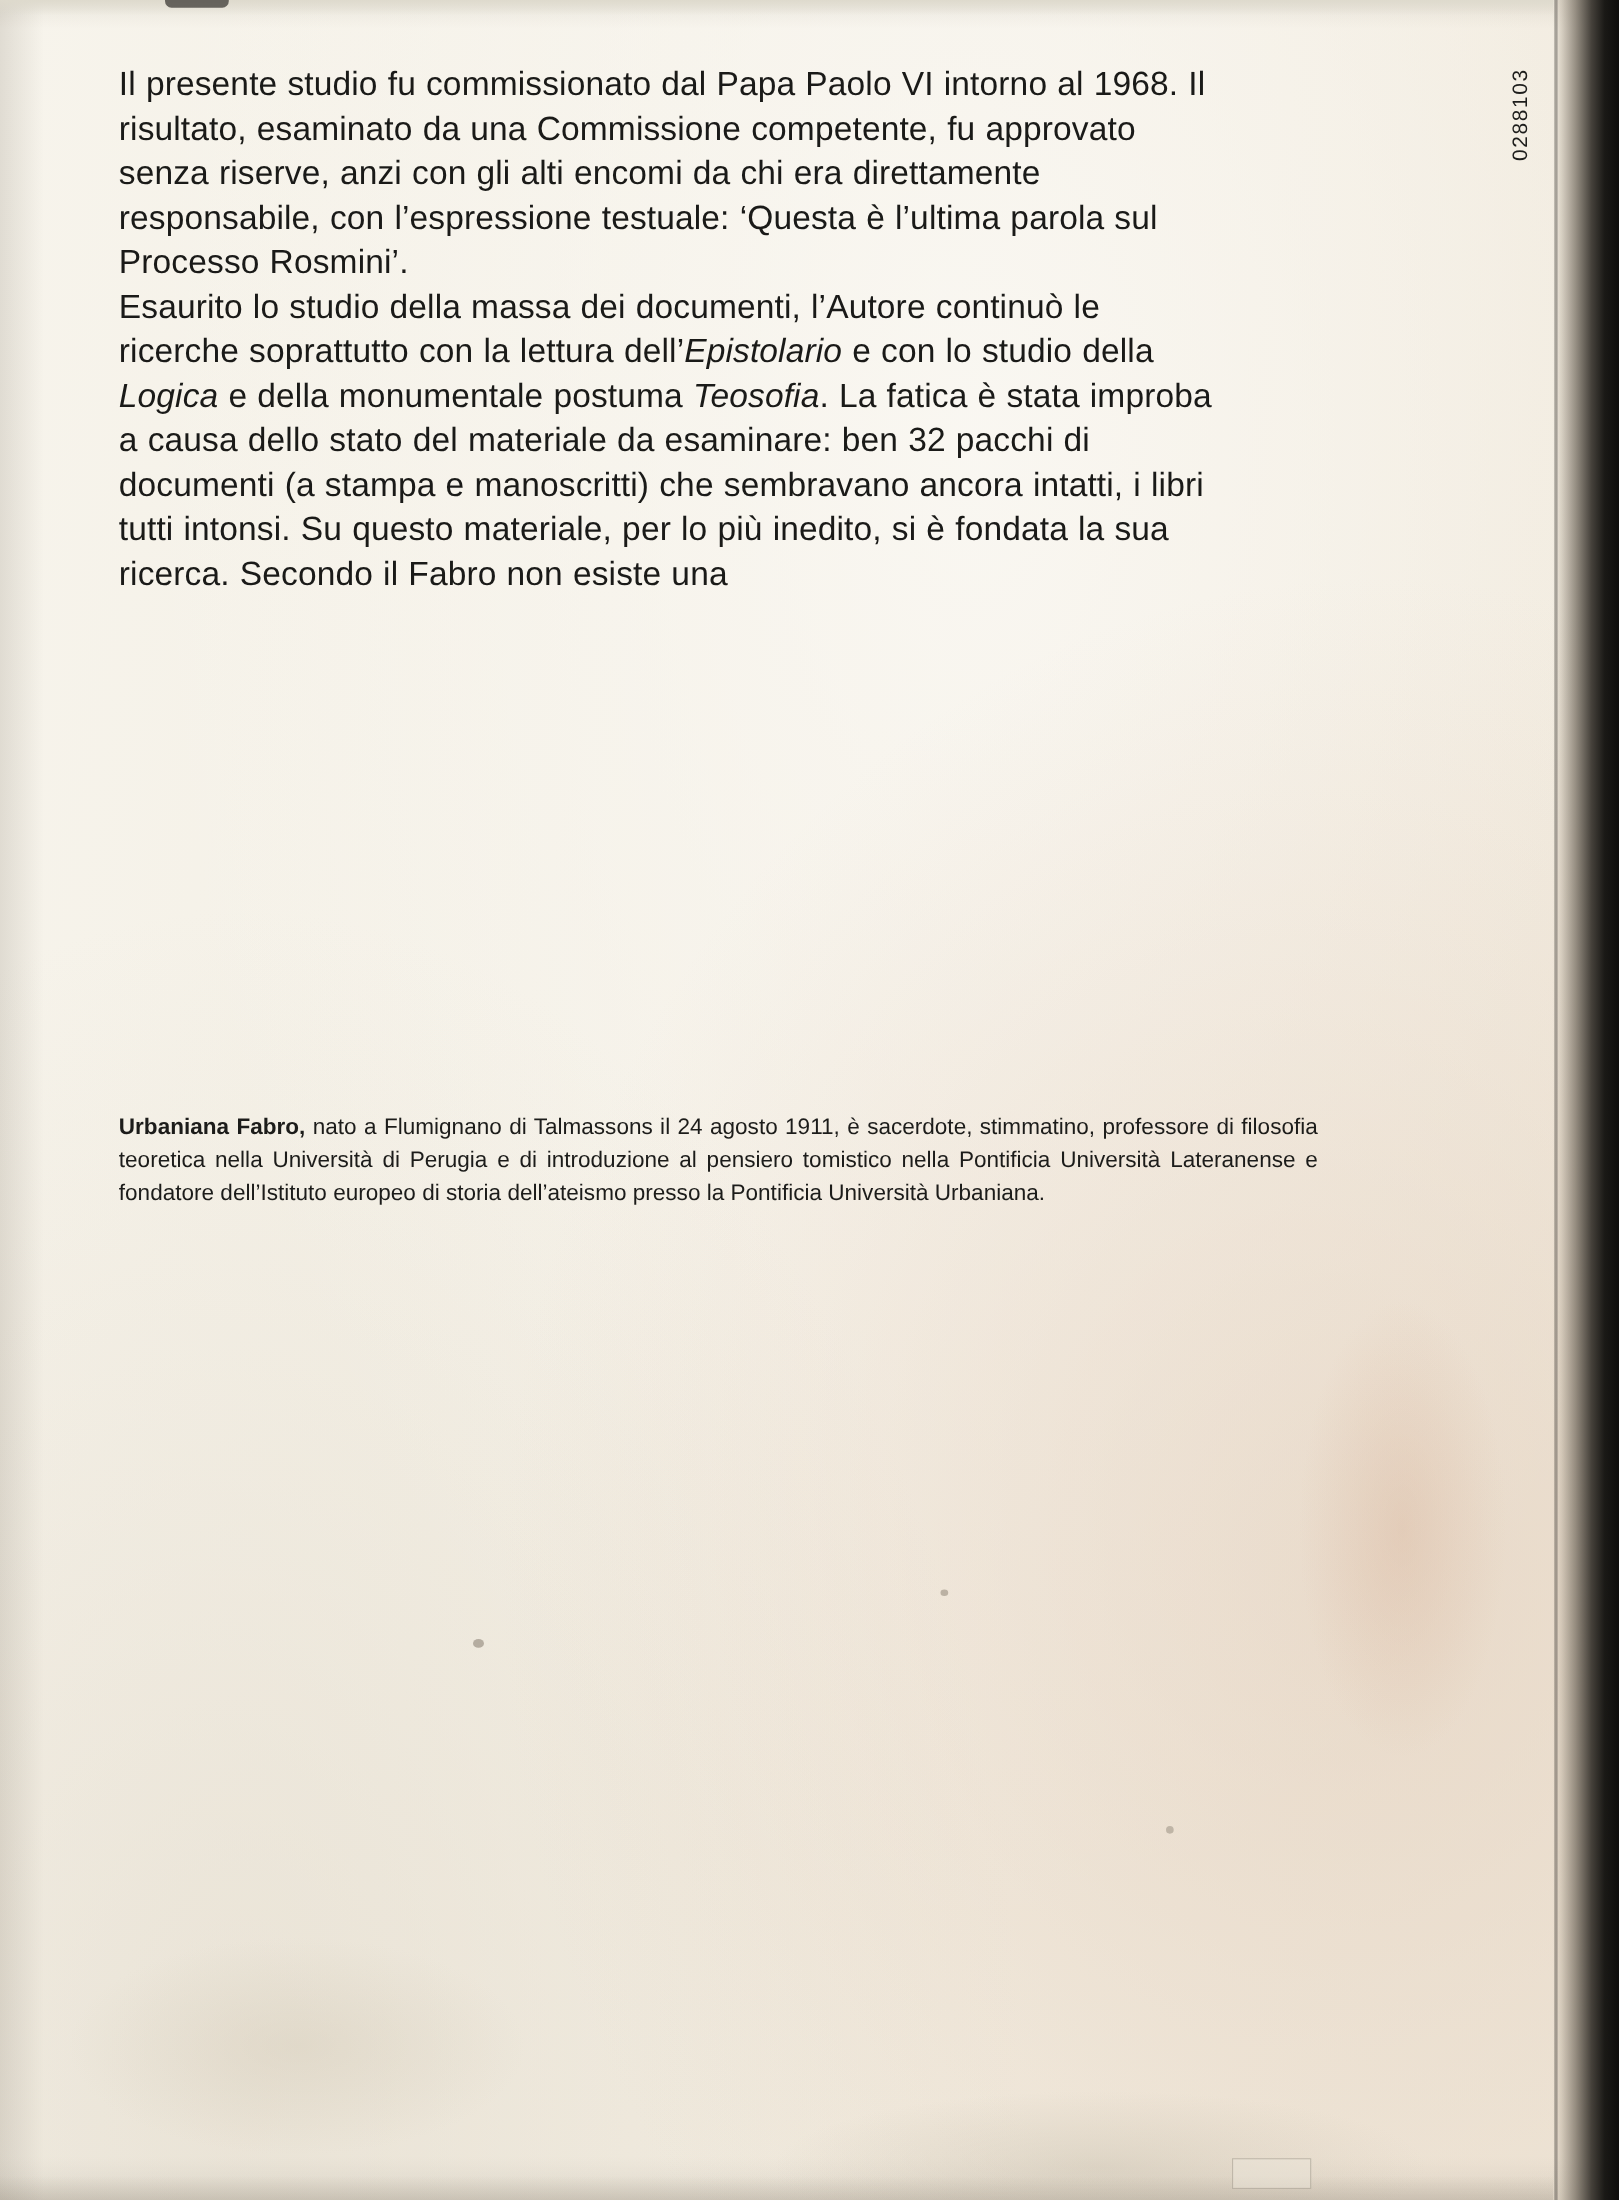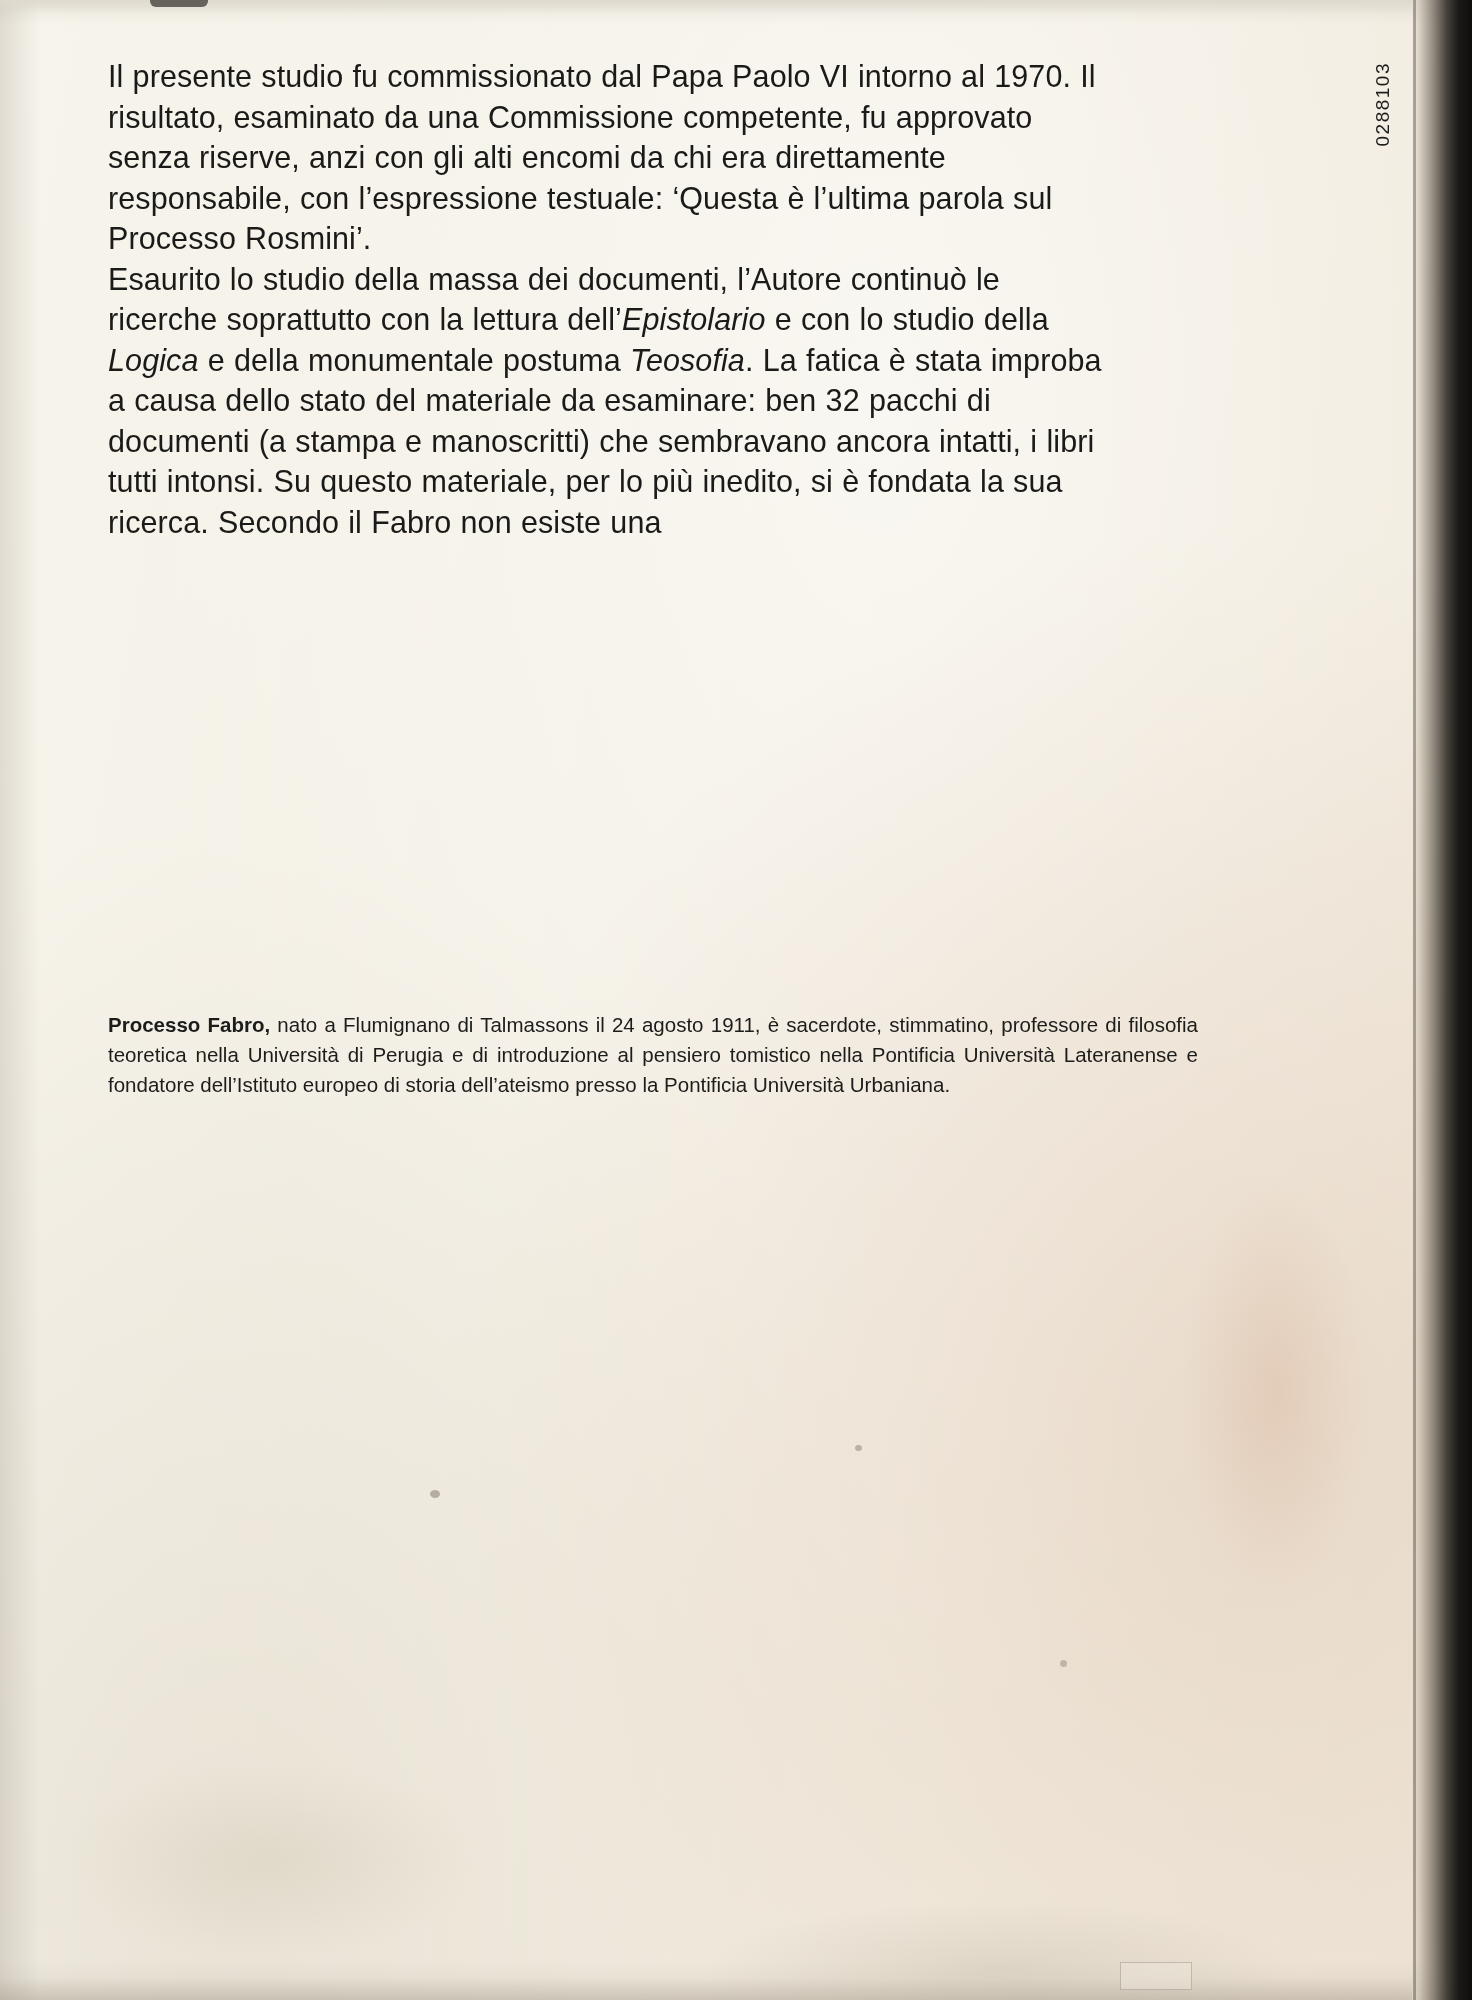--- a/index.html
+++ b/index.html
@@ -175,26 +175,26 @@
 
   <div class="top-sliver"></div>
   <div class="top-mark"></div>
 
   <div class="spine"></div>
   <div class="spine-inner-line"></div>
 
   <div class="side-code">0288103</div>
 
   <div class="blurb">
-    <p>Il presente studio fu commissionato dal Papa Paolo VI intorno al 1970. Il risultato, esaminato da una Commissione competente, fu approvato senza riserve, anzi con gli alti encomi da chi era direttamente responsabile, con l’espressione testuale: ‘Questa è l’ultima parola sul Processo Rosmini’.</p>
+    <p>Il presente studio fu commissionato dal Papa Paolo VI intorno al 1968. Il risultato, esaminato da una Commissione competente, fu approvato senza riserve, anzi con gli alti encomi da chi era direttamente responsabile, con l’espressione testuale: ‘Questa è l’ultima parola sul Processo Rosmini’.</p>
     <p><span>Esaurito lo studio della massa dei documenti, l’Autore continuò le ricerche soprattutto con la lettura dell’</span><i>Epistolario</i><span> e con lo studio della </span><i>Logica</i><span> e della monumentale postuma </span><i>Teosofia</i><span>. La fatica è stata improba a causa dello stato del materiale da esaminare: ben 32 pacchi di documenti (a stampa e manoscritti) che sembravano ancora intatti, i libri tutti intonsi. Su questo materiale, per lo più inedito, si è fondata la sua ricerca. Secondo il Fabro non esiste una </span></p>
   </div>
 
   <div class="bio">
-    <b>Processo Fabro,</b><span> nato a Flumignano di Talmassons il 24 agosto 1911, è sacerdote, stimmatino, professore di filosofia teoretica nella Università di Perugia e di introduzione al pensiero tomistico nella Pontificia Università Lateranense e fondatore dell’Istituto europeo di storia dell’ateismo presso la Pontificia Università Urbaniana.</span>
+    <b>Urbaniana Fabro,</b><span> nato a Flumignano di Talmassons il 24 agosto 1911, è sacerdote, stimmatino, professore di filosofia teoretica nella Università di Perugia e di introduzione al pensiero tomistico nella Pontificia Università Lateranense e fondatore dell’Istituto europeo di storia dell’ateismo presso la Pontificia Università Urbaniana.</span>
   </div>
 
   <div class="blemish b1"></div>
   <div class="blemish b2"></div>
   <div class="blemish b3"></div>
   <div class="blemish b4"></div>
   <div class="blemish b5"></div>
   <div class="blemish b6"></div>
 
   <div class="bottom-fold"></div>

